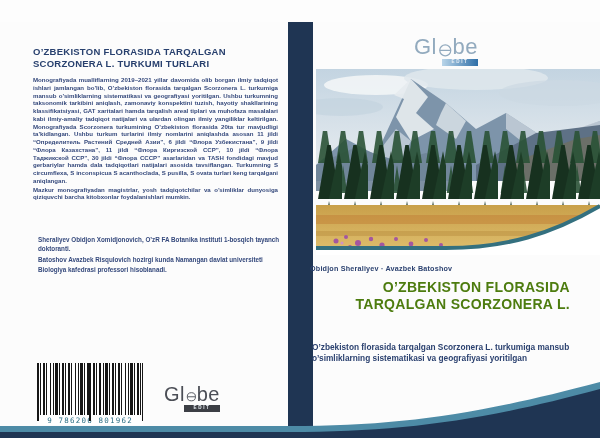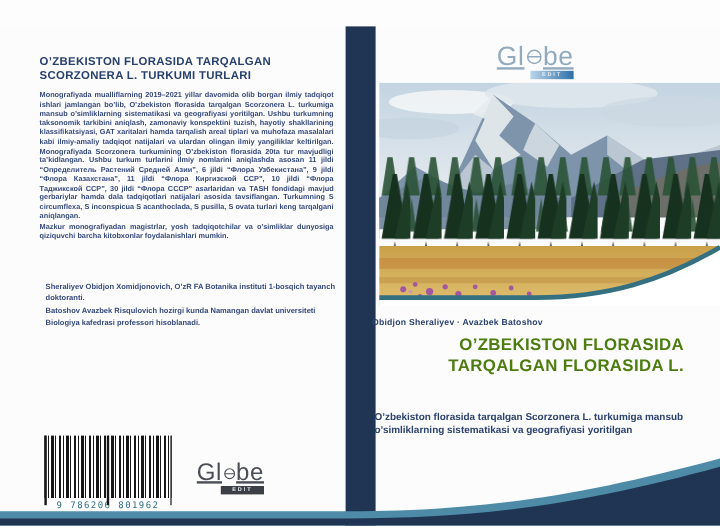--- a/index.html
+++ b/index.html
@@ -44,21 +44,21 @@
   .barcode .guard{position:absolute;top:0;width:1.5px;height:58px;background:#161616;}
   .g-l{left:0;} .g-m{left:52px;} .g-r{right:0;}
   .barcode .digits{
     margin-top:1px;text-align:center;
     font-family:"DejaVu Sans Mono",monospace;
     font-size:7.5px;letter-spacing:1.2px;color:#2e7086;white-space:nowrap;
   }
 
   
   .logo{position:absolute;line-height:1;}
-  .logo .word{display:flex;align-items:center;font-weight:normal;text-decoration:underline;}
+  .logo .word{display:flex;align-items:flex-end;font-weight:normal;}
   .logo .word span{letter-spacing:.5px;}
   .logo .globe-o{margin:0 .5px;display:block;}
   .logo .edit-bar{
     margin-left:auto;margin-top:1px;width:36px;height:7px;
     display:flex;align-items:center;justify-content:center;
   }
   .logo .edit-bar span{
     font-size:4.6px;font-weight:bold;letter-spacing:1.6px;color:#e8eef4;
   }
   .logo-back{left:164px;top:362px;color:#4b4e56;font-size:20px;width:56px;}
@@ -209,21 +209,21 @@
 
       <path d="M0,180 L130,180 C190,180 236,166 284,138 L284,186 L0,186 Z" fill="#ffffff"></path>
       <path d="M0,179 L130,179 C190,179 236,165 284,137" stroke="#34707f" stroke-width="4" fill="none"></path>
     </svg>
   </div>
 
   <div class="front-authors">Obidjon Sheraliyev · Avazbek Batoshov</div>
 
   <div class="front-title">
     <div>O’ZBEKISTON FLORASIDA</div>
-    <div>TARQALGAN FLORASIDA L.</div>
+    <div>TARQALGAN SCORZONERA L.</div>
   </div>
 
   <div class="front-subtitle">O’zbekiston florasida tarqalgan Scorzonera L. turkumiga mansub o’simliklarning sistematikasi va geografiyasi yoritilgan</div>
 
   <svg class="bottom-swoosh" width="600" height="80" viewBox="0 0 600 80" preserveAspectRatio="none">
     <path d="M0,46 L290,46 C400,46 480,34 600,2 L600,80 L0,80 Z" fill="#4d8ba6"></path>
     <path d="M0,52 L290,52 C402,52 486,40 600,9 L600,80 L0,80 Z" fill="#1f3553"></path>
   </svg>
 
 </div>

